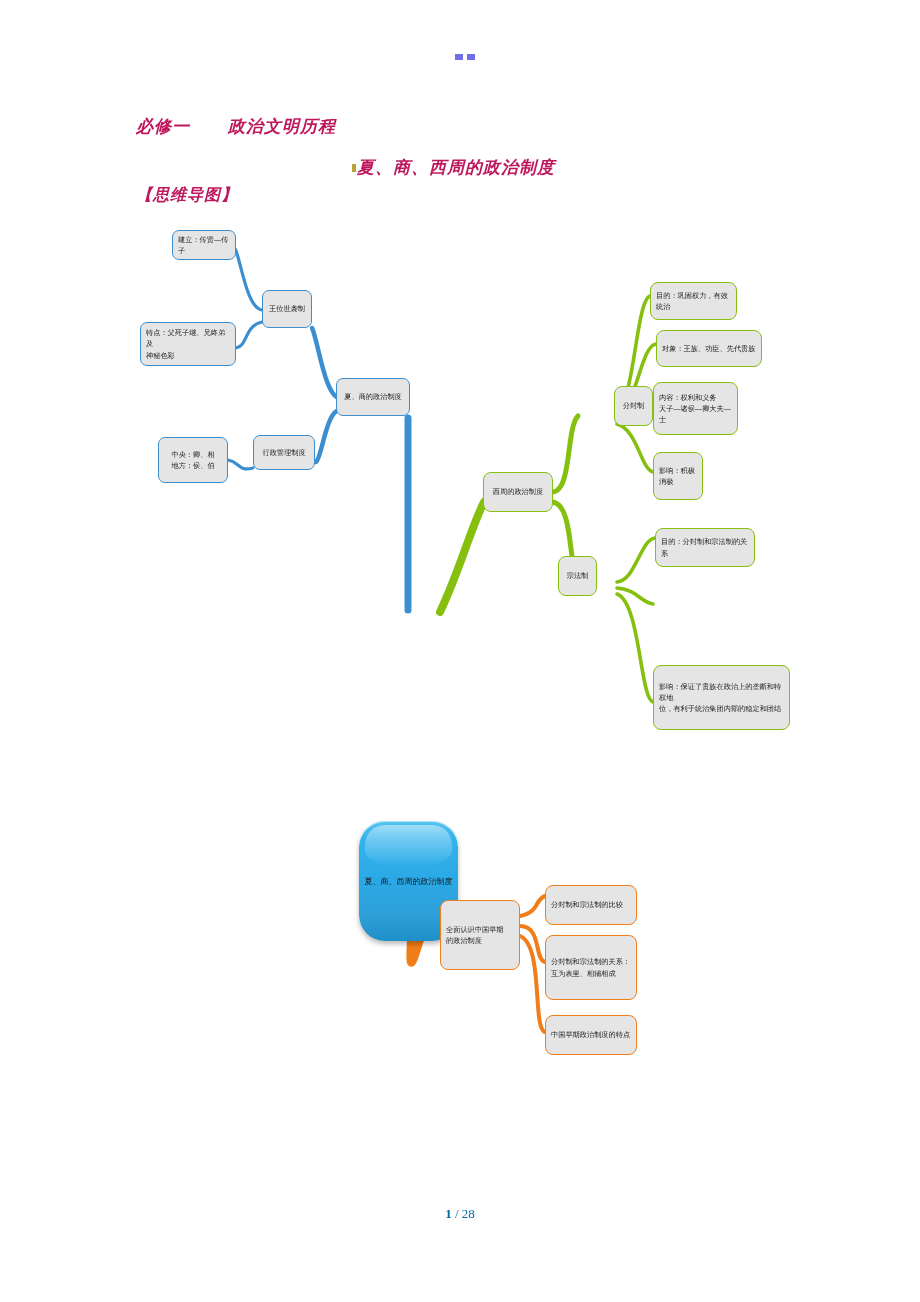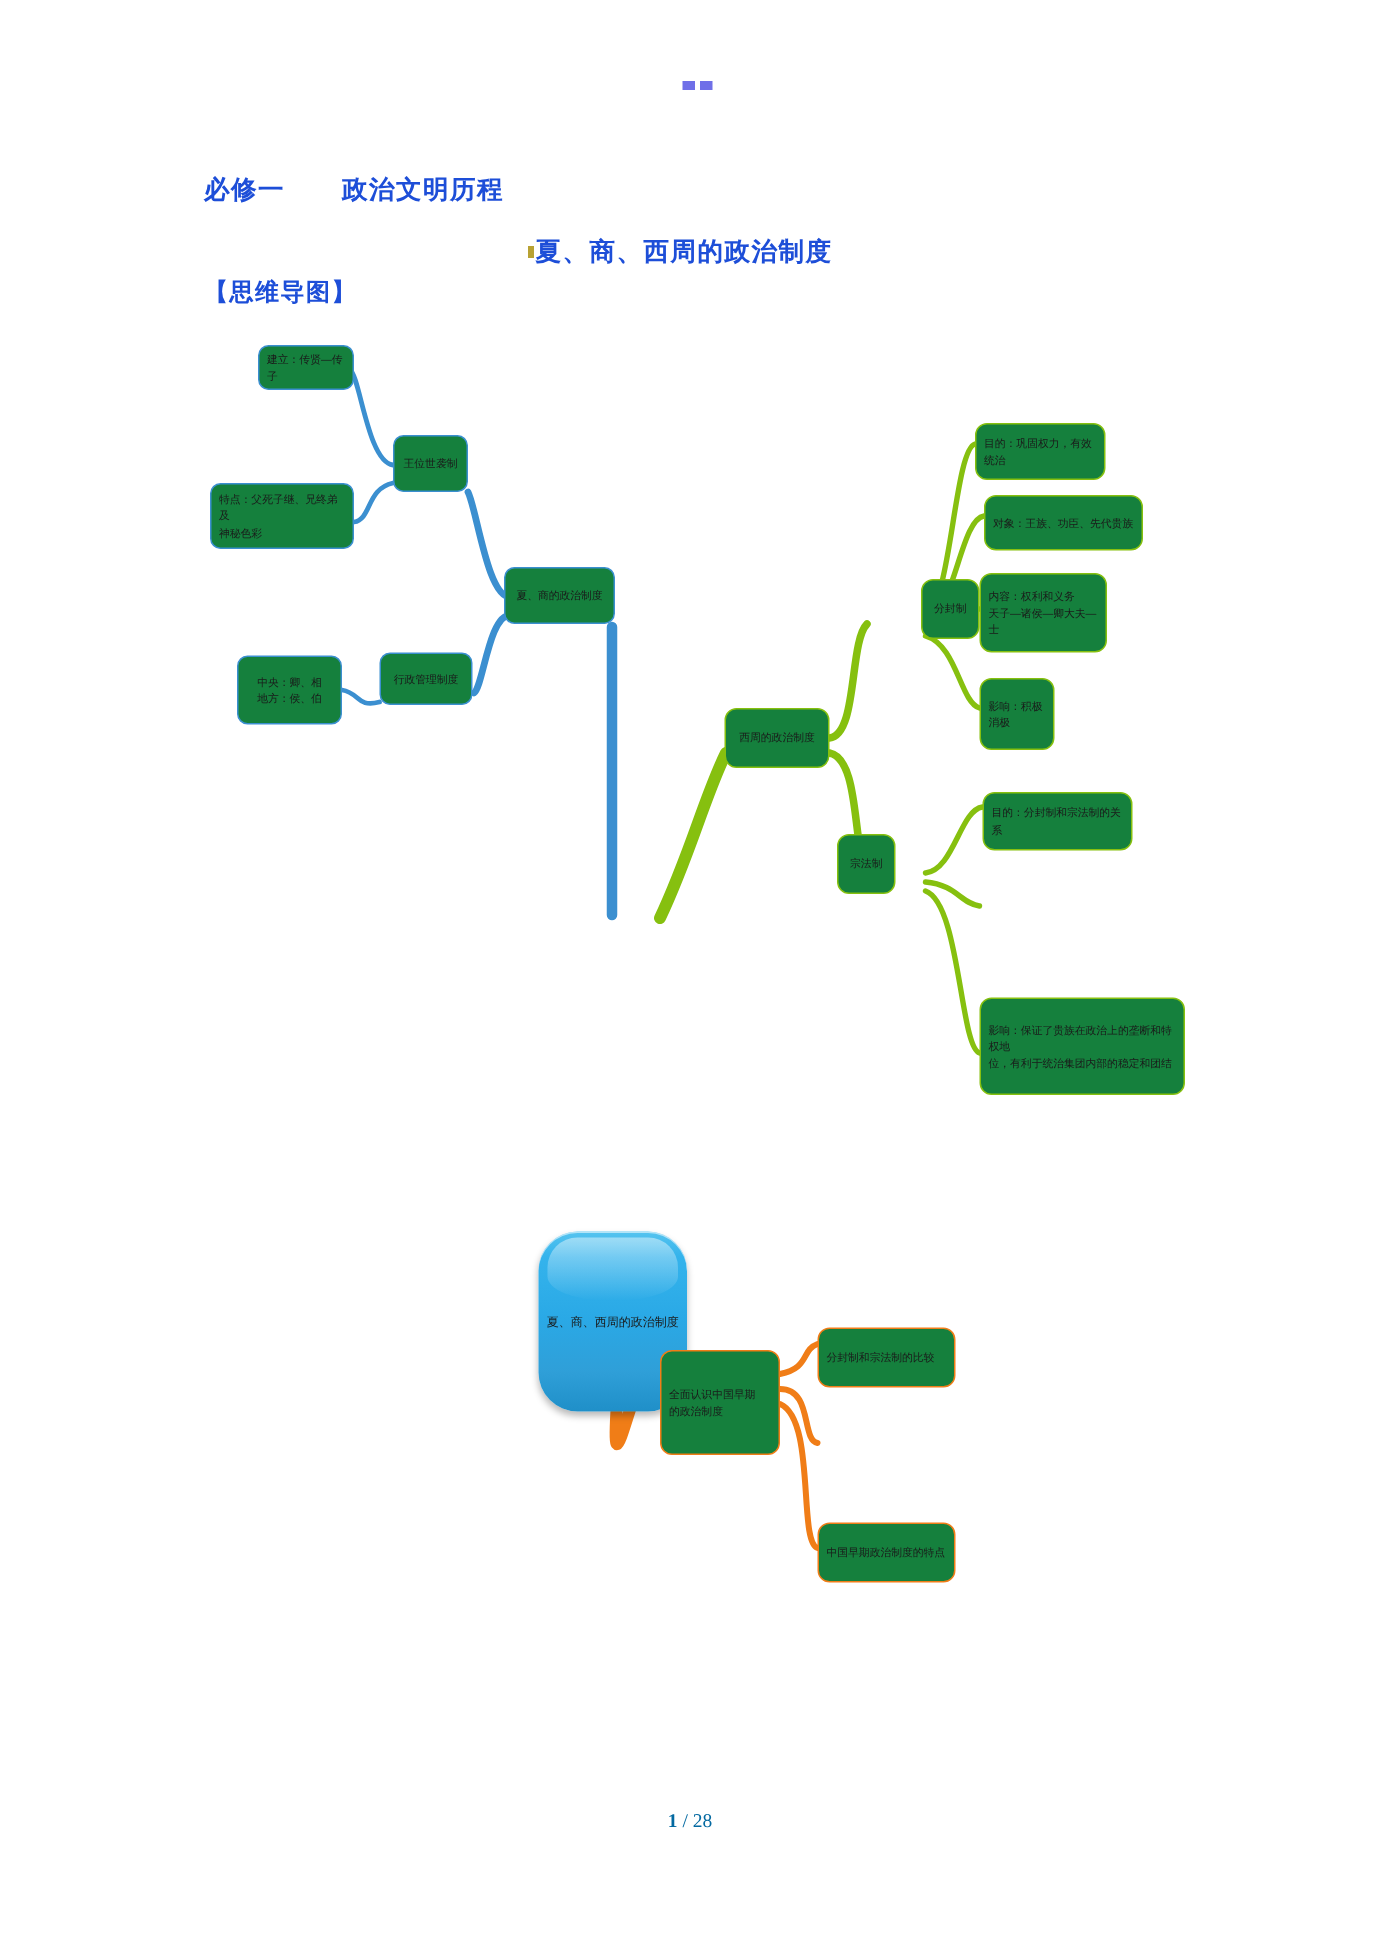--- a/index.html
+++ b/index.html
@@ -6,33 +6,33 @@
   body{width:920px;height:1302px;position:relative;overflow:hidden;
        font-family:"Liberation Sans","DejaVu Sans",sans-serif;color:#000;}
 
   .page{position:absolute;inset:0;background:#fff;}
 
   
   .hdr-mark{position:absolute;left:455px;top:54px;width:20px;height:6px;
             background:linear-gradient(90deg,#6f6fe8 0 42%,#ffffff 42% 58%,#6f6fe8 58% 100%);}
 
   .doc-line{position:absolute;font-family:"Liberation Serif","DejaVu Serif",serif;
-            font-weight:bold;color:#1d4ed8;letter-spacing:1px;}
+            font-weight:bold;color:#be185d;letter-spacing:1px;font-style:italic;}
   .l1{left:136px;top:115px;font-size:17px;}
   .l1 .gap{display:inline-block;width:38px;}
   .l2{left:352px;top:156px;font-size:17px;}
   .l2::before{content:"";display:inline-block;width:4px;height:8px;background:#b8a233;
               vertical-align:1px;margin-right:1px;}
   .l3{left:136px;top:185px;font-size:16px;}
 
   
   .map{position:absolute;left:0;top:210px;width:920px;height:880px;}
   .map svg{position:absolute;left:0;top:0;}
 
-  .node{position:absolute;box-sizing:border-box;background:#15803d;
+  .node{position:absolute;box-sizing:border-box;background:#e5e5e5;
         display:flex;align-items:center;
         font-size:7.2px;line-height:1.55;color:#1a1a1a;
         padding:3px 5px;white-space:pre-line;}
   .node.blue  {border:1.4px solid #3b8fd0;border-radius:7px;}
   .node.green {border:1.6px solid #86c00f;border-radius:8px;}
   .node.orange{border:1.6px solid #f07d17;border-radius:8px;}
 
   
   .center-node{position:absolute;left:359px;top:611px;width:99px;height:120px;
      border-radius:26px;
@@ -144,20 +144,22 @@
 
 
     <div class="node green" style="left:653px;top:455px;width:137px;height:65px;">影响：保证了贵族在政治上的垄断和特权地
 位，有利于统治集团内部的稳定和团结</div>
 
     <div class="node orange" style="left:440px;top:690px;width:80px;height:70px;">全面认识中国早期
 的政治制度</div>
 
     <div class="node orange" style="left:545px;top:675px;width:92px;height:40px;">分封制和宗法制的比较</div>
 
+    <div class="node orange" style="left:545px;top:725px;width:92px;height:65px;">分封制和宗法制的关系：
+互为表里、相辅相成</div>
 
     <div class="node orange" style="left:545px;top:805px;width:92px;height:40px;">中国早期政治制度的特点</div>
 
   </div>
 
   <div class="footer">
     <span class="num">1</span>
     <span>/ 28</span>
   </div>
 

